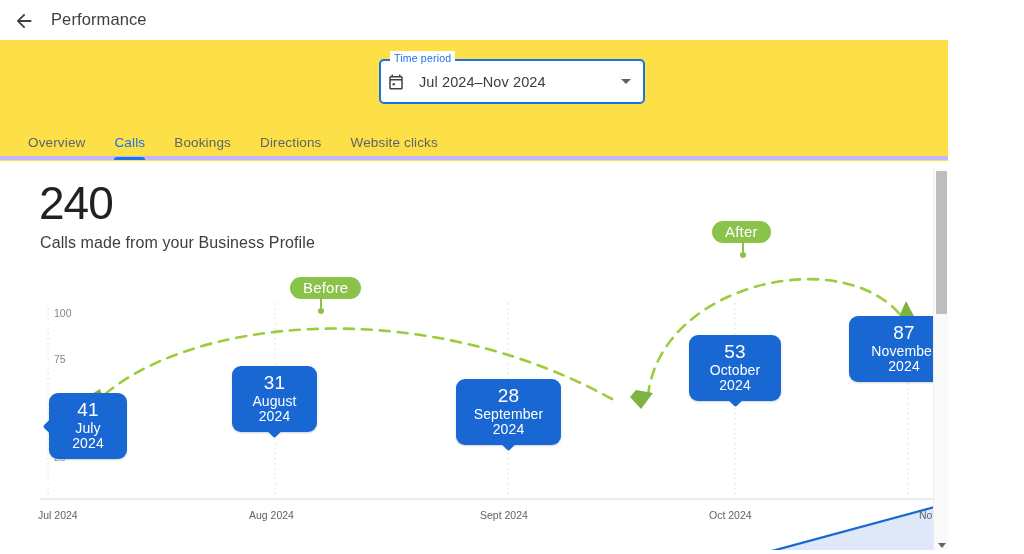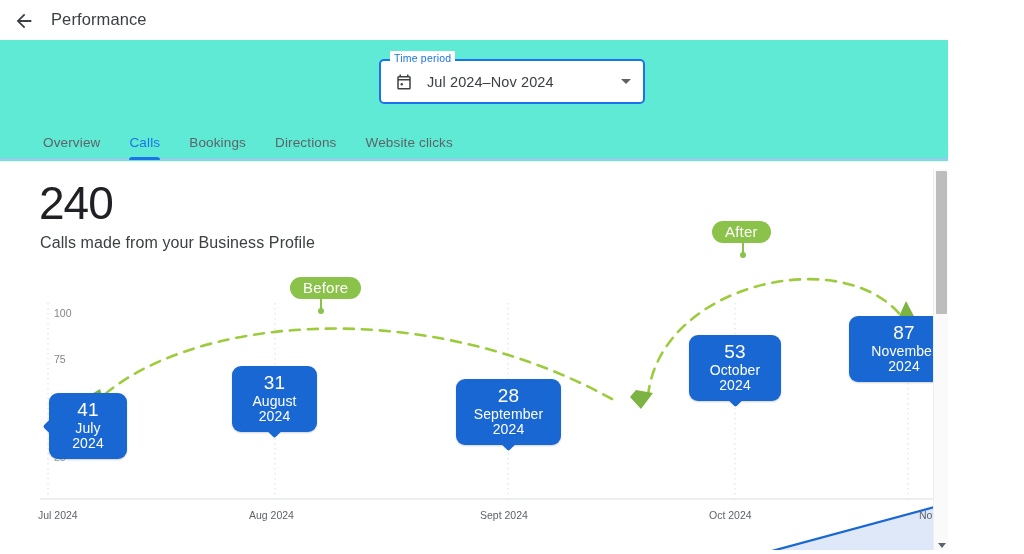--- a/index.html
+++ b/index.html
@@ -5,21 +5,21 @@
   * { box-sizing: border-box; margin: 0; padding: 0; }
   html, body {
     width: 1024px; height: 554px;
     background: #ffffff;
     font-family: "Liberation Sans", sans-serif;
     overflow: hidden;
   }
   .app {
     position: relative;
     width: 948px; height: 554px;
-    background: #5eead4;
+    background: #fde047;
     overflow: hidden;
   }
 
   
   .topbar {
     position: absolute; left: 0; top: 0;
     width: 1024px; height: 40px;
     background: #fff;
   }
   .back-btn {
@@ -48,21 +48,21 @@
   
   .period-wrap {
     position: absolute; left: 379px; top: 59px;
     width: 266px; height: 45px;
   }
   .period-box {
     position: absolute; inset: 0;
     border: 2px solid #1a73e8;
     border-radius: 5px;
     display: flex; align-items: center;
-    padding: 0 12px 0 14px;
+    padding: 0 12px 0 6px;
     cursor: pointer;
     background: #fff;
   }
   .period-legend {
     position: absolute; left: 11px; top: -8px;
     background: #fff; padding: 0 4px;
     font-size: 10.5px; color: #1a73e8;
     line-height: 14px; letter-spacing: .2px;
   }
   .cal-icon { width: 18px; height: 18px; flex: 0 0 18px; margin-right: 14px; }
@@ -74,23 +74,23 @@
     width: 0; height: 0; flex: 0 0 auto;
     border-left: 5px solid transparent;
     border-right: 5px solid transparent;
     border-top: 5px solid #5f6368;
   }
 
   
   .tabs {
     position: absolute; left: 0; top: 124px;
     width: 1024px; height: 36px;
-    border-bottom: 1px solid #c4b5fd;
+    border-bottom: 4px solid #c4b5fd;
     display: flex; align-items: flex-start;
-    padding-left: 43px;
+    padding-left: 28px;
   }
   .tab {
     position: relative;
     height: 36px;
     display: flex; align-items: center;
     font-size: 13.5px; color: #5f6368;
     letter-spacing: .15px;
     margin-right: 29px;
     cursor: pointer;
     white-space: nowrap;

